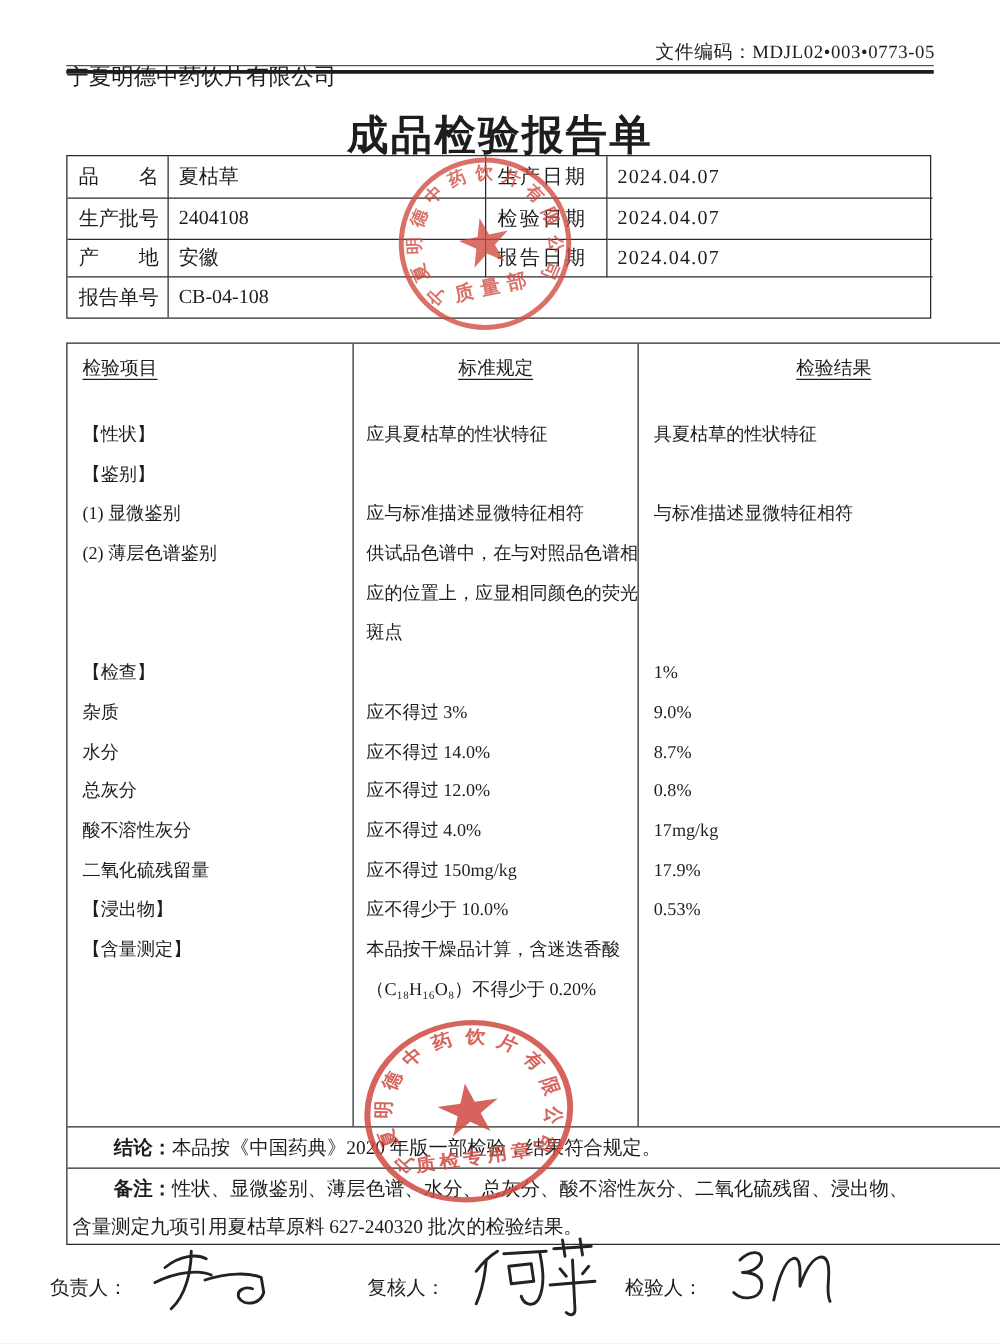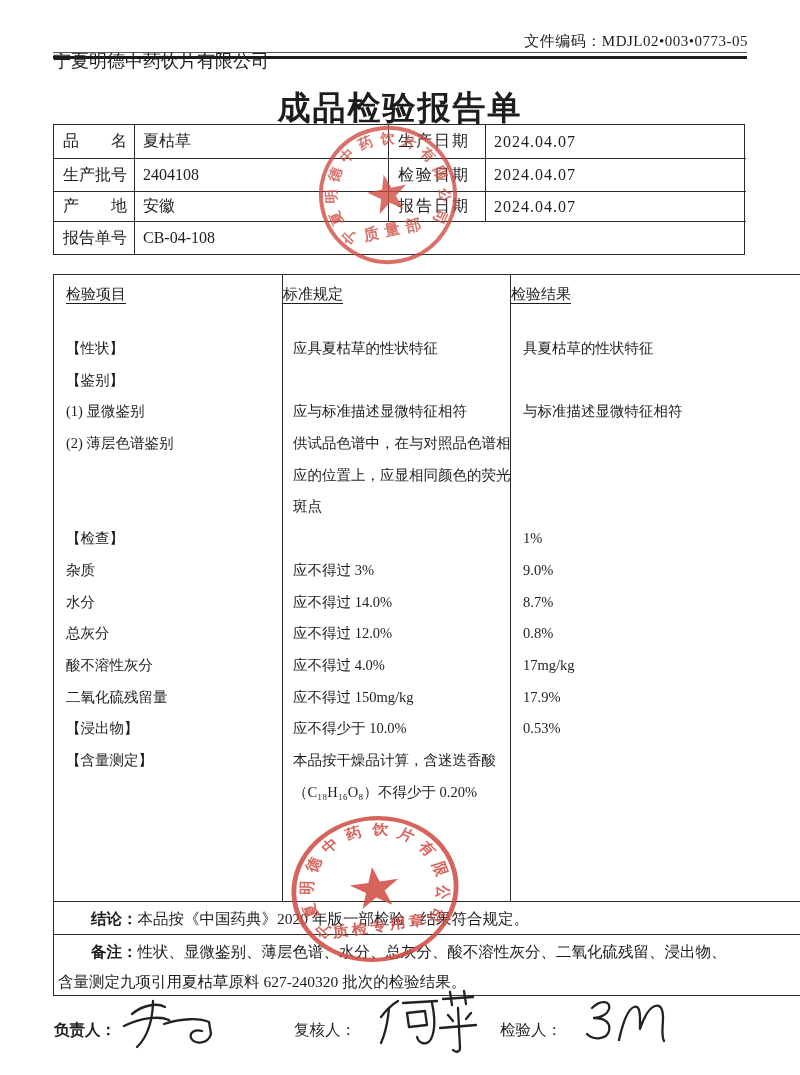--- a/index.html
+++ b/index.html
@@ -31,38 +31,38 @@
 
   
   #main-table{left:53px;top:274px;width:771px;height:722px;border:1.5px solid #2b2b2b;box-sizing:border-box;font-size:14.5px;}
   #cols{display:flex;height:627px;border-bottom:1px solid #2b2b2b;box-sizing:border-box;}
   .mcol{box-sizing:border-box;}
   #col-item{width:229px;border-right:1px solid #2b2b2b;}
   #col-std{width:228px;border-right:1px solid #2b2b2b;}
   #col-res{flex:1;}
   .col-header{height:58px;padding-top:10px;box-sizing:border-box;font-size:15px;}
   .ch-left{padding-left:12px;}
-  .ch-center{}
+  .ch-center{text-align:center;}
   .uline{text-decoration:underline;text-underline-offset:4px;}
   .tl{height:31.7px;line-height:31.7px;white-space:nowrap;}
   #col-item .tl{padding-left:12px;}
   #col-std .tl{padding-left:10px;}
   #col-res .tl{padding-left:12px;}
 
   #conclusion-row{height:33px;line-height:33px;border-bottom:1px solid #2b2b2b;box-sizing:border-box;
                   padding-left:37px;font-size:15.5px;white-space:nowrap;}
   .bold{font-weight:bold;}
   #note-row{box-sizing:border-box;padding-top:2px;font-size:15.5px;}
   #note-line1{padding-left:37px;height:30px;line-height:30px;white-space:nowrap;}
   #note-line2{padding-left:4px;height:30px;line-height:30px;white-space:nowrap;}
 
   
   #sig-block{left:0;top:990px;width:800px;height:85px;}
   .sig-label{position:absolute;top:30px;font-size:15.5px;}
-  #resp-label{left:54px;font-weight:bold;}
+  #resp-label{left:40px;}
   #review-label{left:294px;}
   #inspect-label{left:500px;}
   .sig-svg{position:absolute;}
   .sig-svg path{fill:none;stroke:#222;stroke-width:2.3;stroke-linecap:round;stroke-linejoin:round;}
   #resp-sig{left:112px;top:6px;}
   #review-sig{left:376px;top:0px;}
   #inspect-sig{left:578px;top:4px;}
 
   
   .stamp{position:absolute;}

